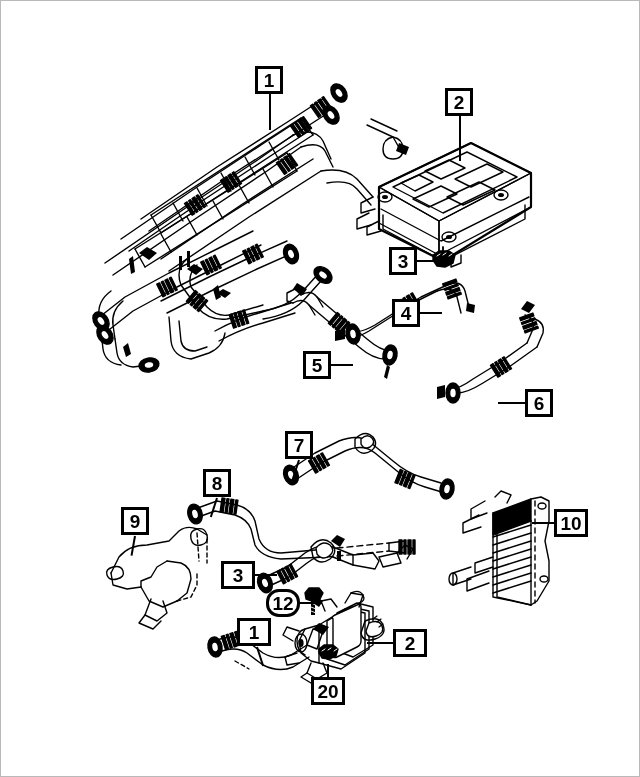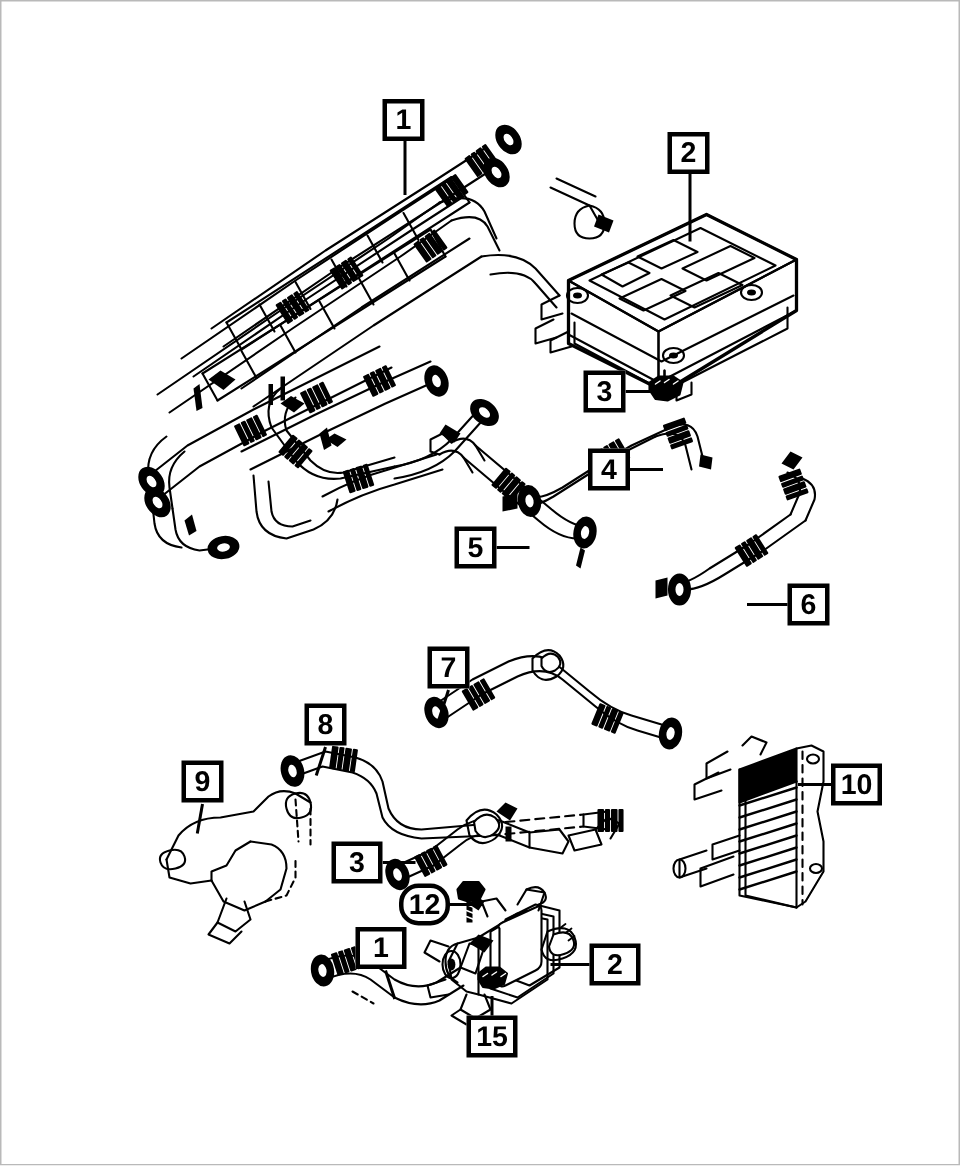--- a/index.html
+++ b/index.html
@@ -480,15 +480,15 @@
   <div class="callout w1" style="left:302px;top:350px;">5</div>
   <div class="callout w1" style="left:524px;top:388px;">6</div>
   <div class="callout w1" style="left:284px;top:430px;">7</div>
   <div class="callout w1" style="left:202px;top:468px;">8</div>
   <div class="callout w1" style="left:120px;top:506px;">9</div>
   <div class="callout w2" style="left:553px;top:508px;">10</div>
   <div class="callout w2" style="left:220px;top:560px;">3</div>
   <div class="callout w2" style="left:265px;top:588px;border-radius:13px;">12</div>
   <div class="callout w2" style="left:236px;top:617px;">1</div>
   <div class="callout w2" style="left:392px;top:628px;">2</div>
-  <div class="callout w2" style="left:310px;top:676px;">15</div>
+  <div class="callout w2" style="left:310px;top:676px;">20</div>
 
 </div>
 
 </body></html>

